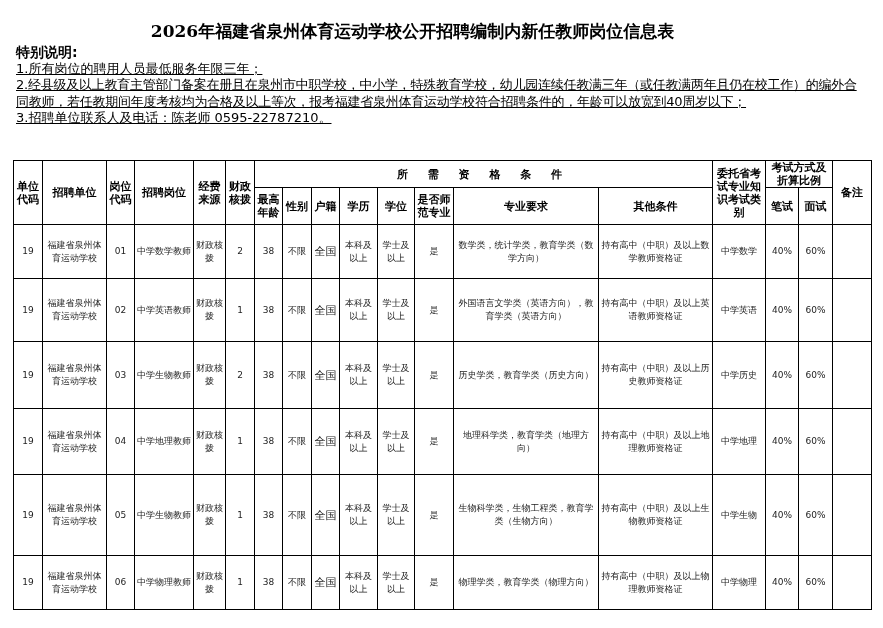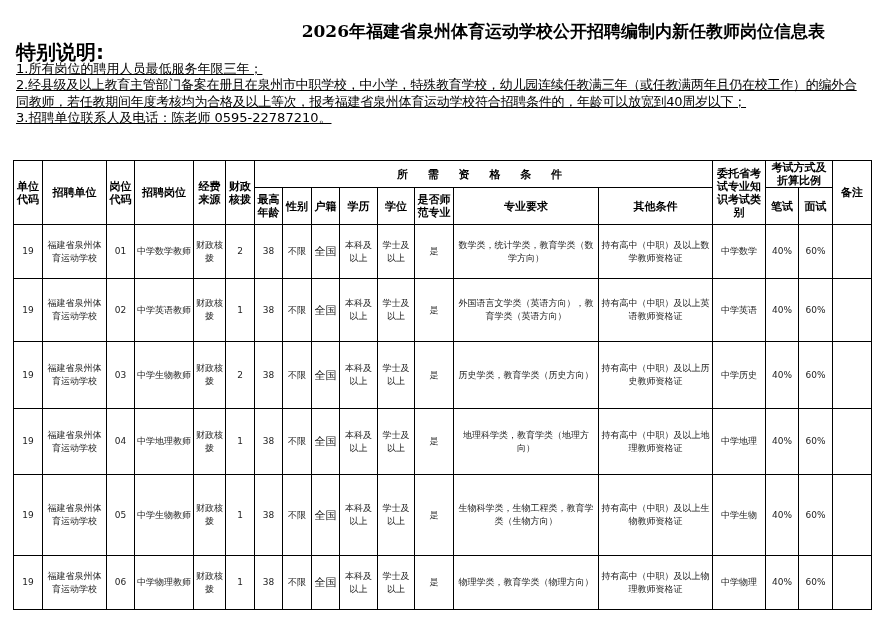--- a/index.html
+++ b/index.html
@@ -1,29 +1,29 @@
 <!DOCTYPE html>
 <html><head>
 <meta charset="utf-8">
 <style>
   html, body { margin: 0; padding: 0; background: #ffffff; }
   body {
     width: 883px; height: 628px; position: relative; overflow: hidden;
     font-family: "DejaVu Sans", sans-serif; color: #000;
   }
   .title {
-    position: absolute; left: 0; top: 18px; width: 825px; text-align: right;
+    position: absolute; left: 0; top: 18px; width: 825px; text-align: center;
     font-family: "DejaVu Serif", serif; font-weight: bold; font-size: 17px;
     letter-spacing: 0px; line-height: 26px;
   }
   .notes {
     position: absolute; left: 16px; top: 44px; width: 850px;
     font-size: 13px; line-height: 16.6px;
   }
-  .notes .heading { font-weight: bold; font-size: 20px; }
+  .notes .heading { font-weight: bold; font-size: 14px; }
   .notes .line { white-space: normal; text-decoration: underline; }
   .notes .l2 { letter-spacing: -0.25px; }
   table.jobs {
     position: absolute; left: 13px; top: 160px;
     border-collapse: collapse; table-layout: fixed;
     width: 858px;
   }
   table.jobs td, table.jobs th {
     border: 1px solid #000; text-align: center; vertical-align: middle;
     padding: 0 2px; overflow: hidden;

